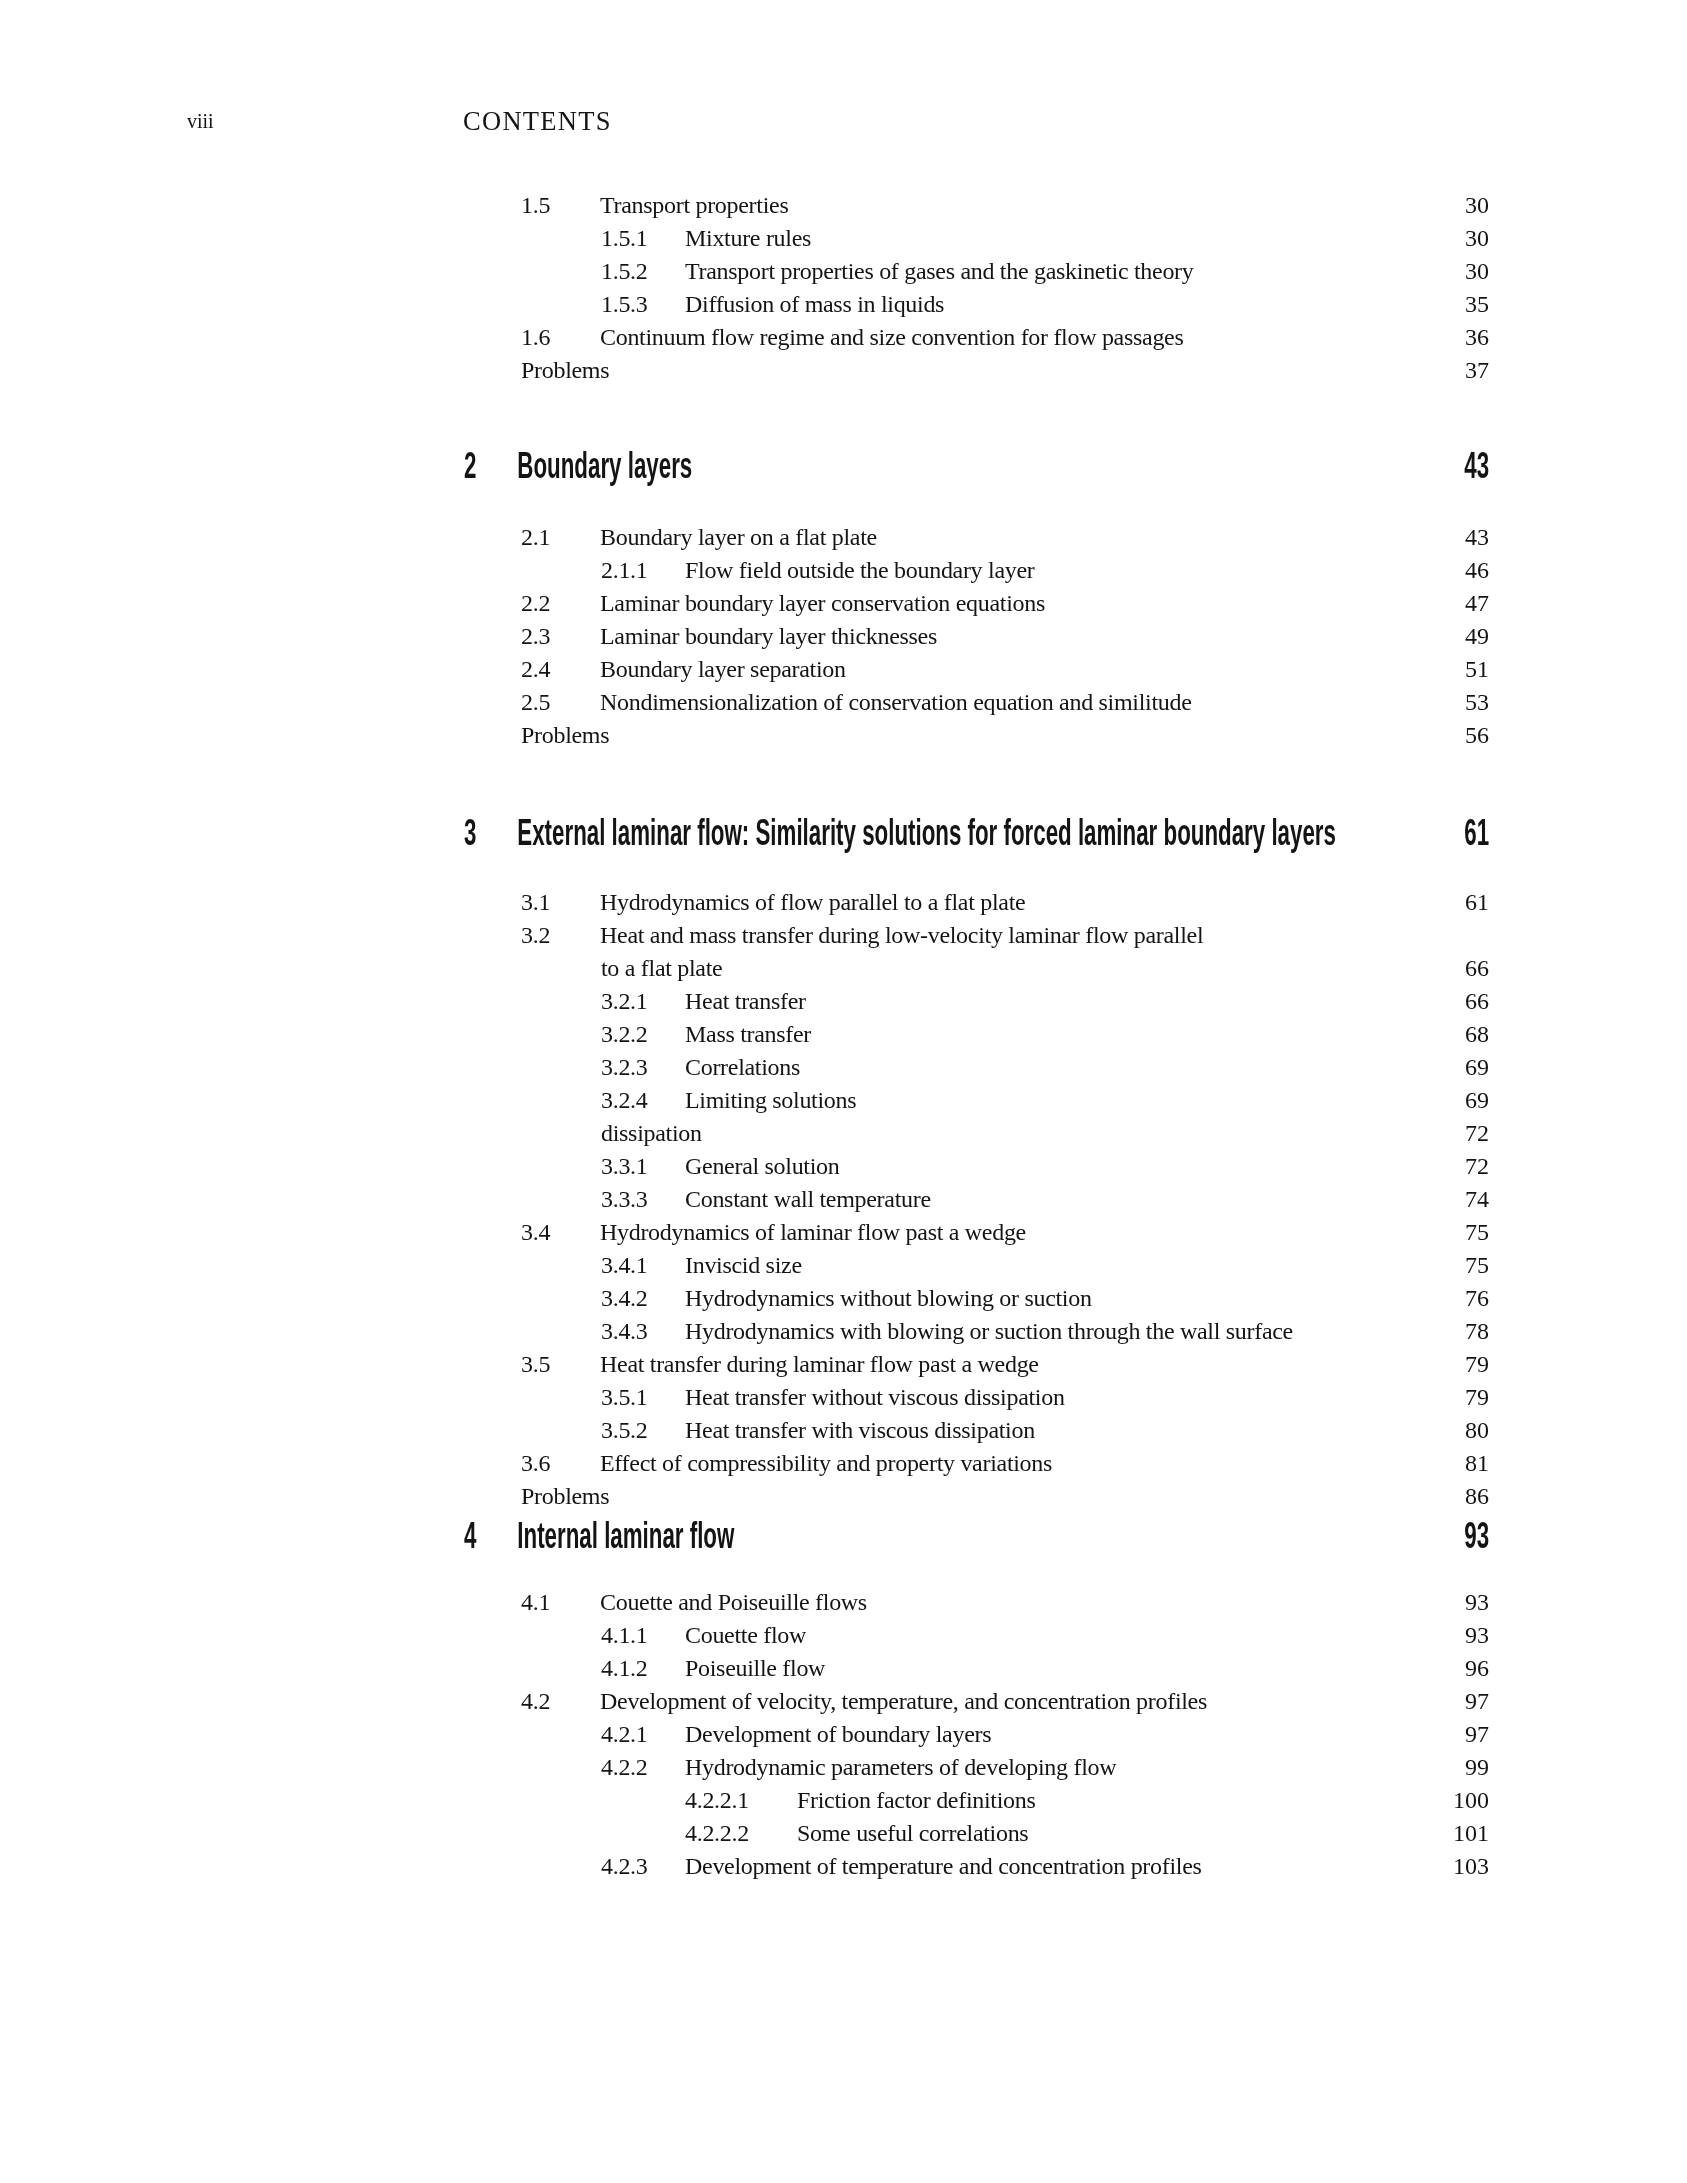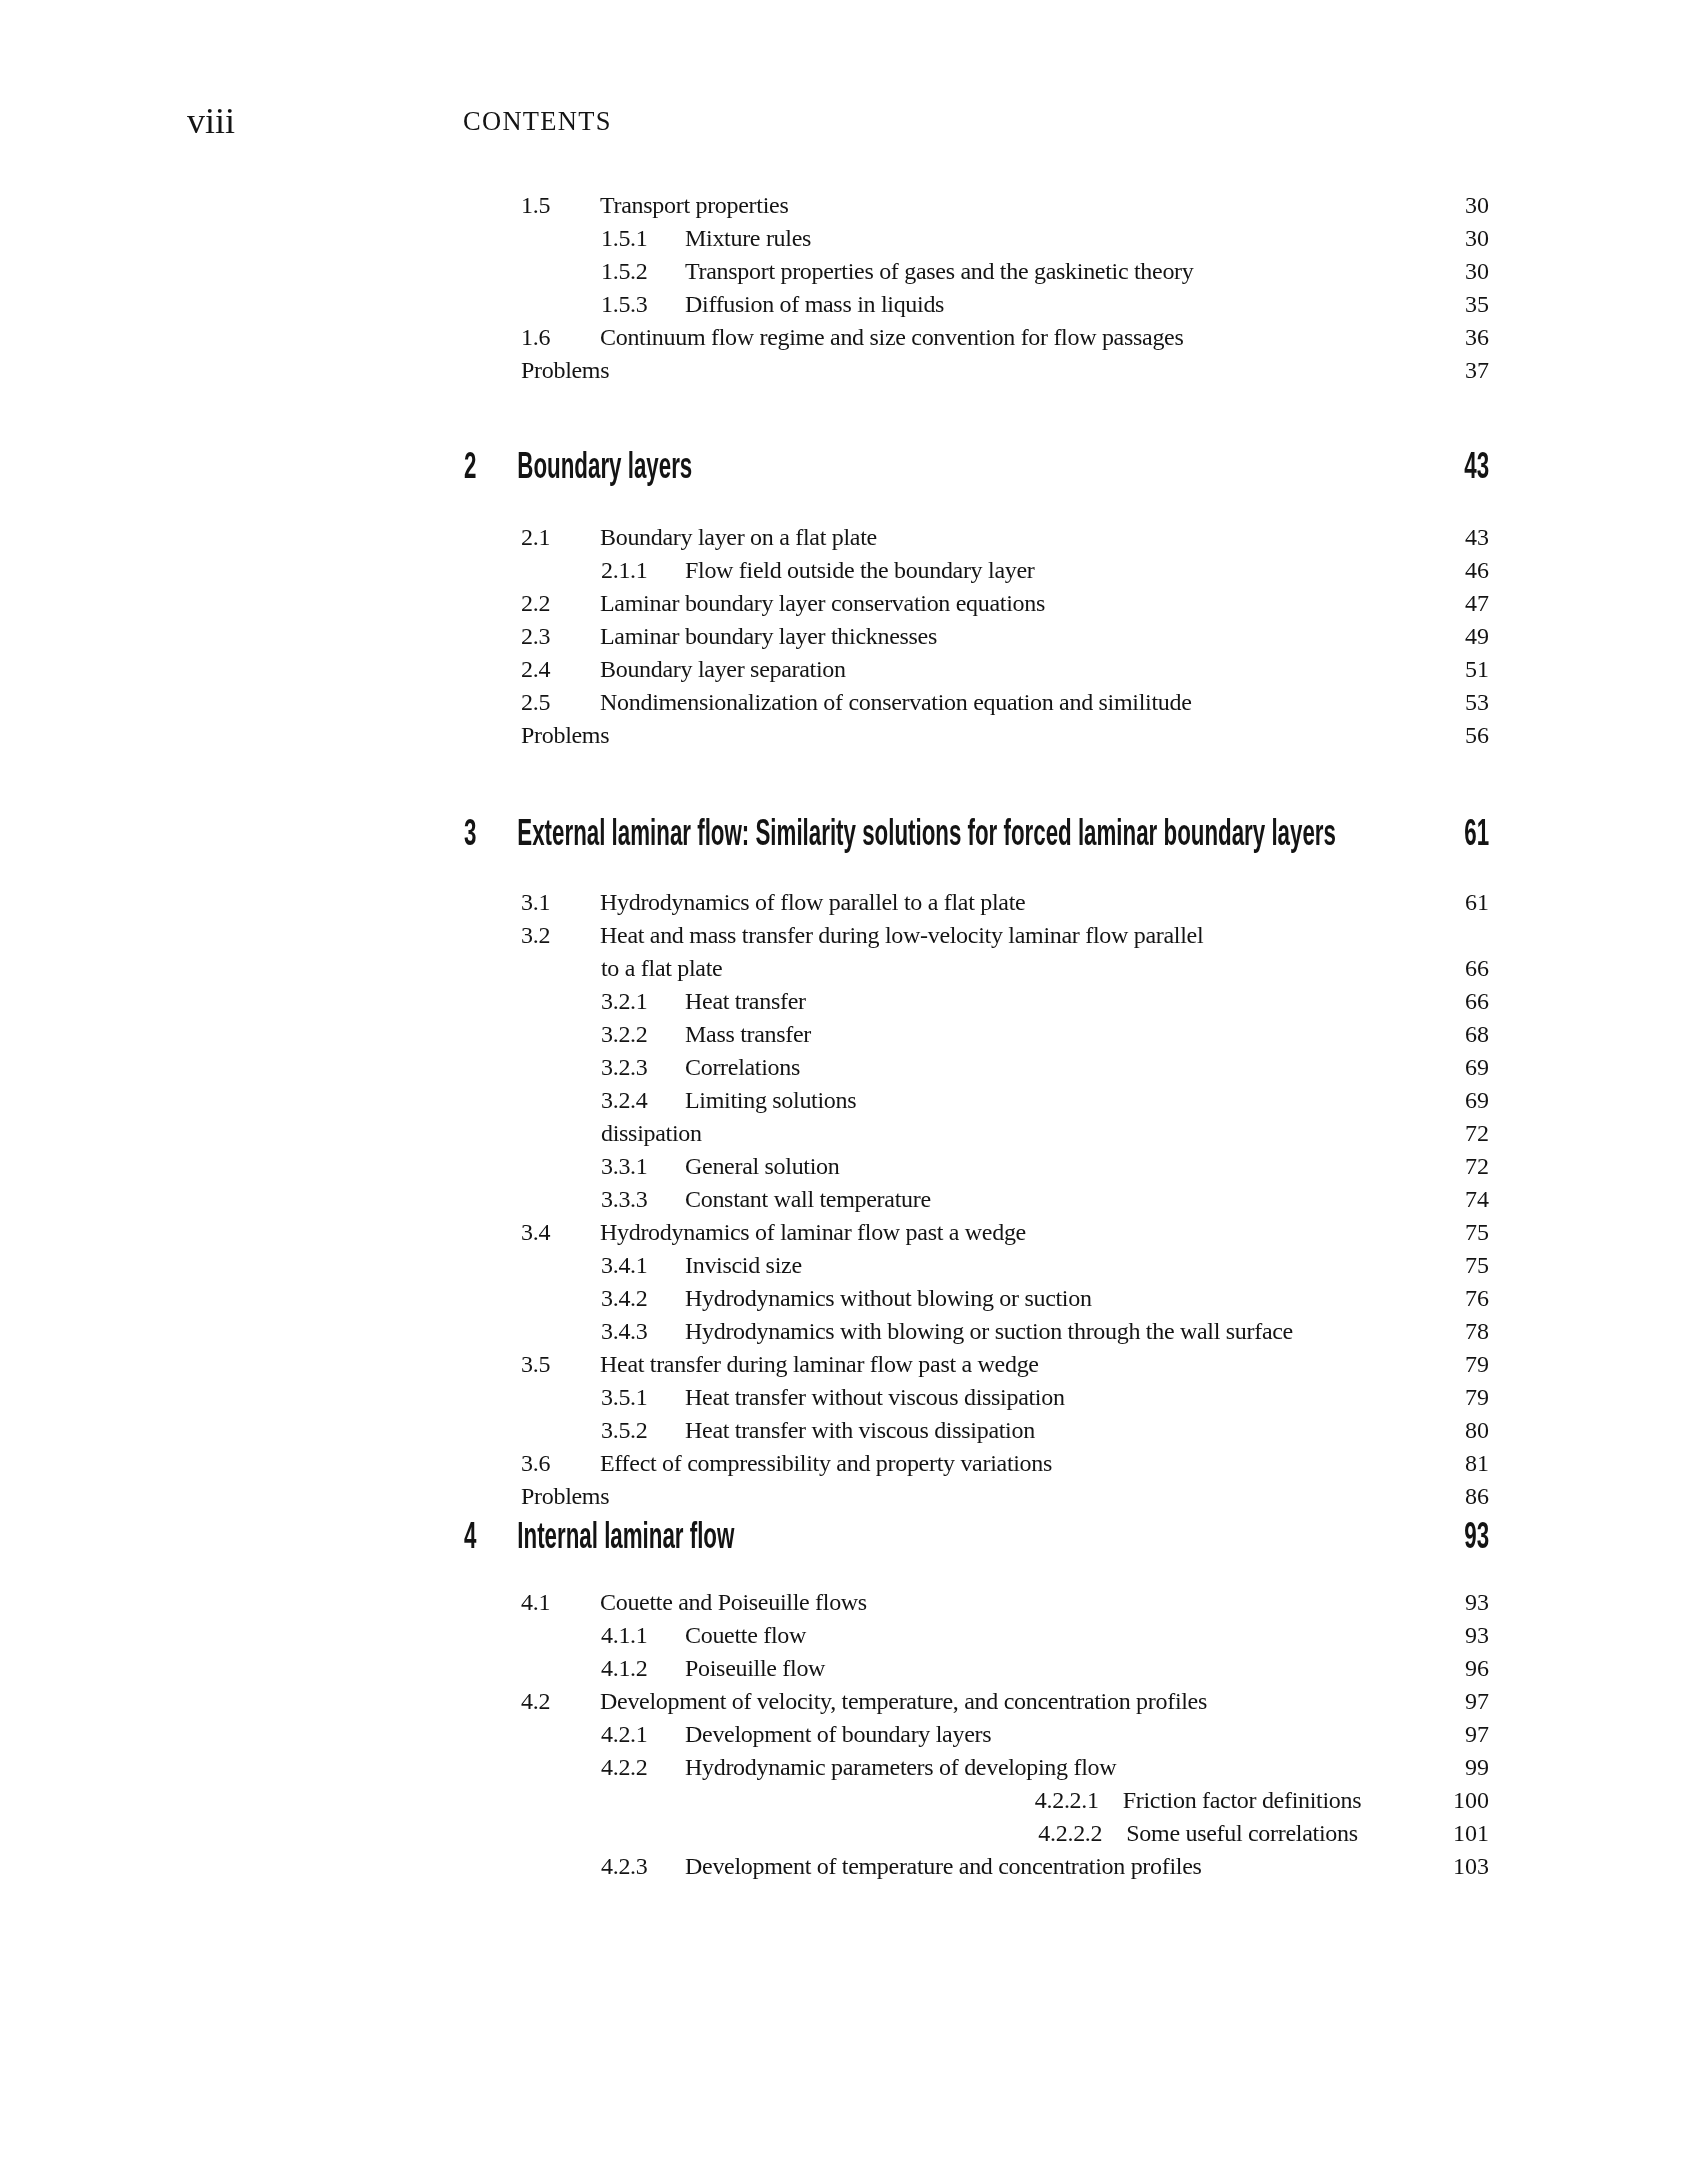--- a/index.html
+++ b/index.html
@@ -9,21 +9,21 @@
     margin:0 auto;
     background:#ffffff;
     color:#141414;
     font-family:"Liberation Serif", serif;
     overflow:hidden;
   }
   
   .header { position:absolute; top:105px; left:0; right:0; height:33px; }
   .folio {
     position:absolute; left:187px; top:0;
-    font-size:36px; line-height:33px;
+    font-size:20px; line-height:33px;
   }
   .running-head {
     position:absolute; left:463px; top:0;
     font-size:26.5px; line-height:33px; letter-spacing:1.3px;
   }
   
   .toc { position:absolute; top:0; left:0; width:1687px; }
   .row {
     position:relative;
     width:1687px; box-sizing:border-box;
@@ -32,21 +32,21 @@
   }
   .row .pg {
     position:absolute; right:198px; top:0;
     letter-spacing:0;
   }
   .num { display:inline-block; }
   .lvl1 { padding-left:521px; }
   .lvl1 > .num { width:79px; }
   .lvl2 { padding-left:601px; }
   .lvl2 > .num { width:84px; }
-  .lvl3 { padding-left:685px;text-align:center; }
+  .lvl3 { padding-left:685px; }
   .lvl3 > .num { width:112px; }
   .problems { padding-left:521px; }
   .cont1 { padding-left:601px; }
   
   .chapter {
     position:relative;
     width:1687px; box-sizing:border-box;
     padding-left:464px;
     font-family:"Liberation Sans", sans-serif;
     font-weight:bold;

